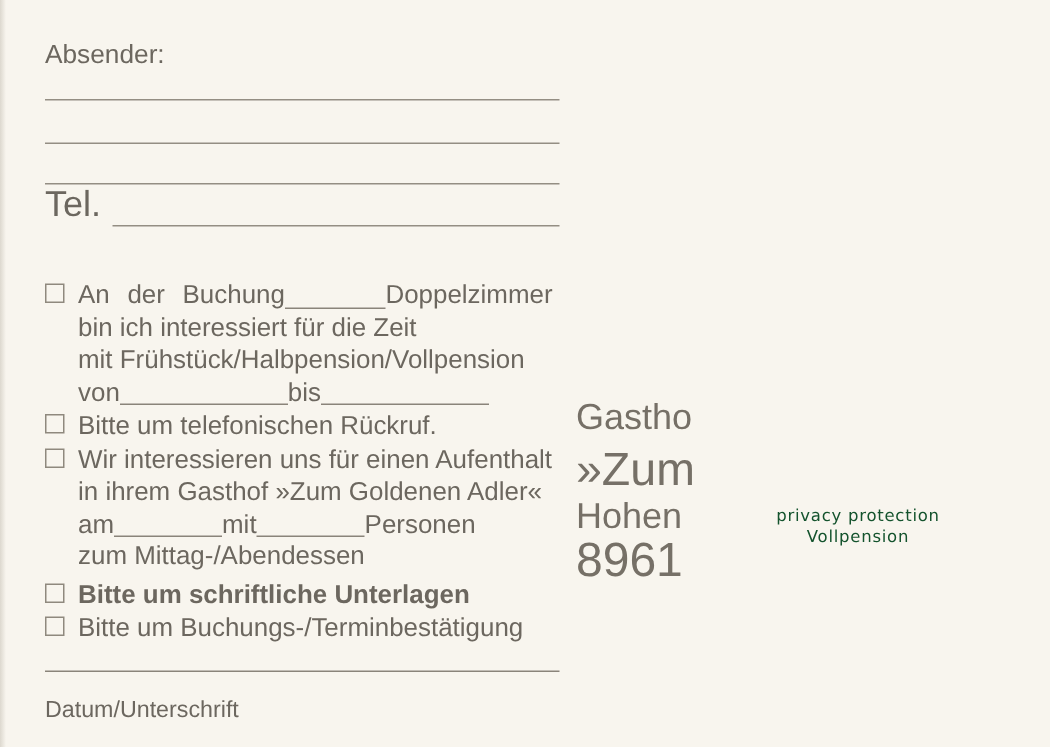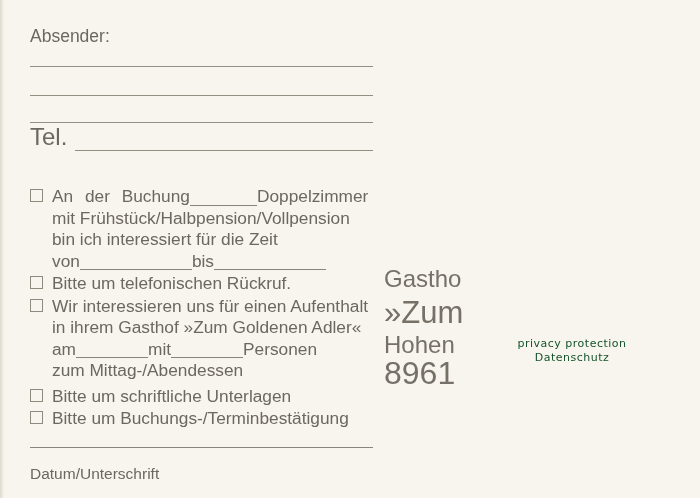--- a/index.html
+++ b/index.html
@@ -24,21 +24,21 @@
   .wline.l1{height:20px;}
   .wline.l2{height:28px;}
   .wline.l3{height:26px;}
   .telrow{display:flex;align-items:flex-end;margin-top:8px;height:20px;font-size:24px;}
   .telrow .fill{flex:1;border-bottom:1.5px solid #948e83;margin-left:8px;height:15px;}
 
   
   .checklist{position:absolute;left:30px;top:186px;width:344px;font-size:17.3px;line-height:21.5px;}
   .item{display:flex;align-items:flex-start;}
   .item + .item.gap-s{margin-top:1px;}
-  .item + .item.gap-m{margin-top:4px;}
+  .item + .item.gap-m{margin-top:4px;font-weight:bold;}
   .cb{
     flex:none;width:13px;height:13px;margin:3px 9px 0 0;
     border:1.5px solid #8f897e;background:transparent;box-sizing:border-box;
   }
   .itxt{flex:1;min-width:0;}
   .jrow{display:flex;align-items:flex-end;}
   .ws{word-spacing:7px;}
   .blank{display:inline-block;border-bottom:1.5px solid #8a847a;height:13px;margin-bottom:2px;}
   .w67{width:67px;}
   .w112{width:112px;}
@@ -87,22 +87,22 @@
   <section class="checklist">
 
     <div class="item">
       <span class="cb"></span>
       <div class="itxt">
         <div class="jrow">
           <span class="ws">An der Buchung</span>
           <span class="blank w67"></span>
           <span>Doppelzimmer</span>
         </div>
+        <div>bin ich interessiert für die Zeit</div>
         <div>mit Frühstück/Halbpension/Vollpension</div>
-        <div>bin ich interessiert für die Zeit</div>
         <div class="jrow">
           <span>von</span>
           <span class="blank w112"></span>
           <span>bis</span>
           <span class="blank w112"></span>
         </div>
       </div>
     </div>
 
     <div class="item gap-s">
@@ -146,21 +146,21 @@
 
   <section class="recipient">
     <div class="r1">Gastho</div>
     <div class="r2">»Zum</div>
     <div class="r3">Hohen</div>
     <div class="r4">8961 V</div>
   </section>
 
   <div class="watermark">
     <div>privacy protection</div>
-    <div>Datenschutz</div>
+    <div>Vollpension</div>
   </div>
 
   <section class="signature">
     <div class="sigline"></div>
     <div class="siglabel">Datum/Unterschrift</div>
   </section>
 
 </div>
 
 </body></html>

